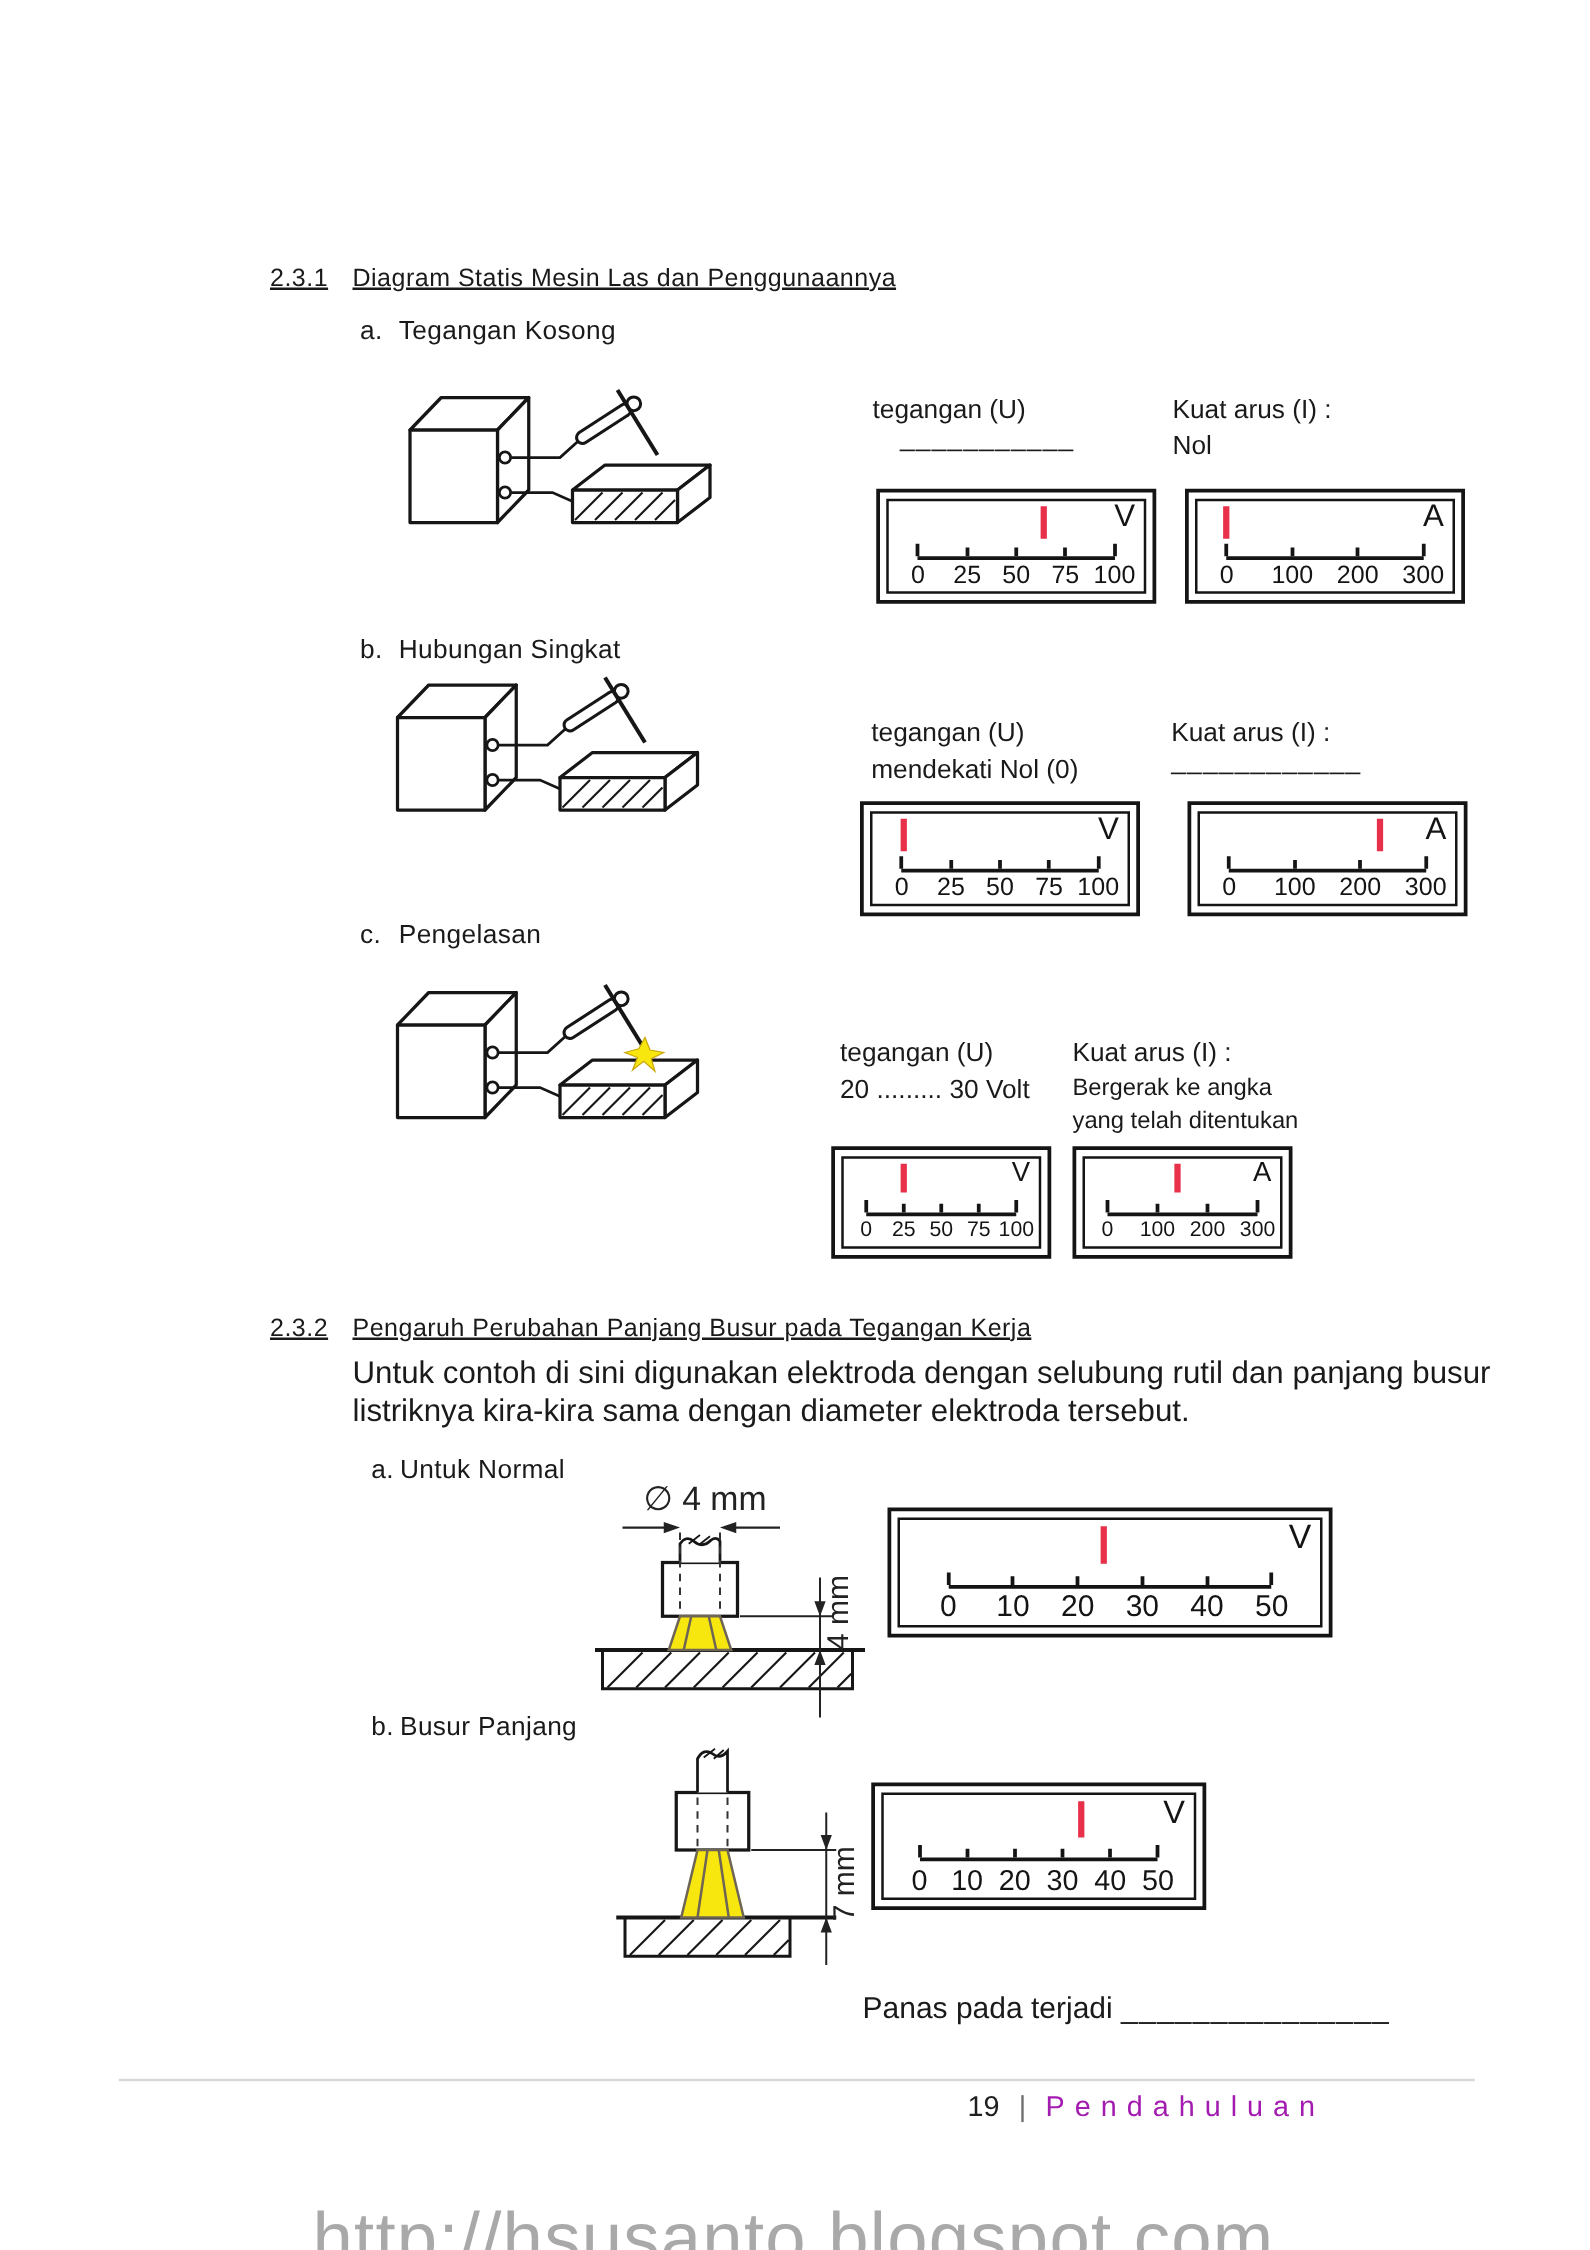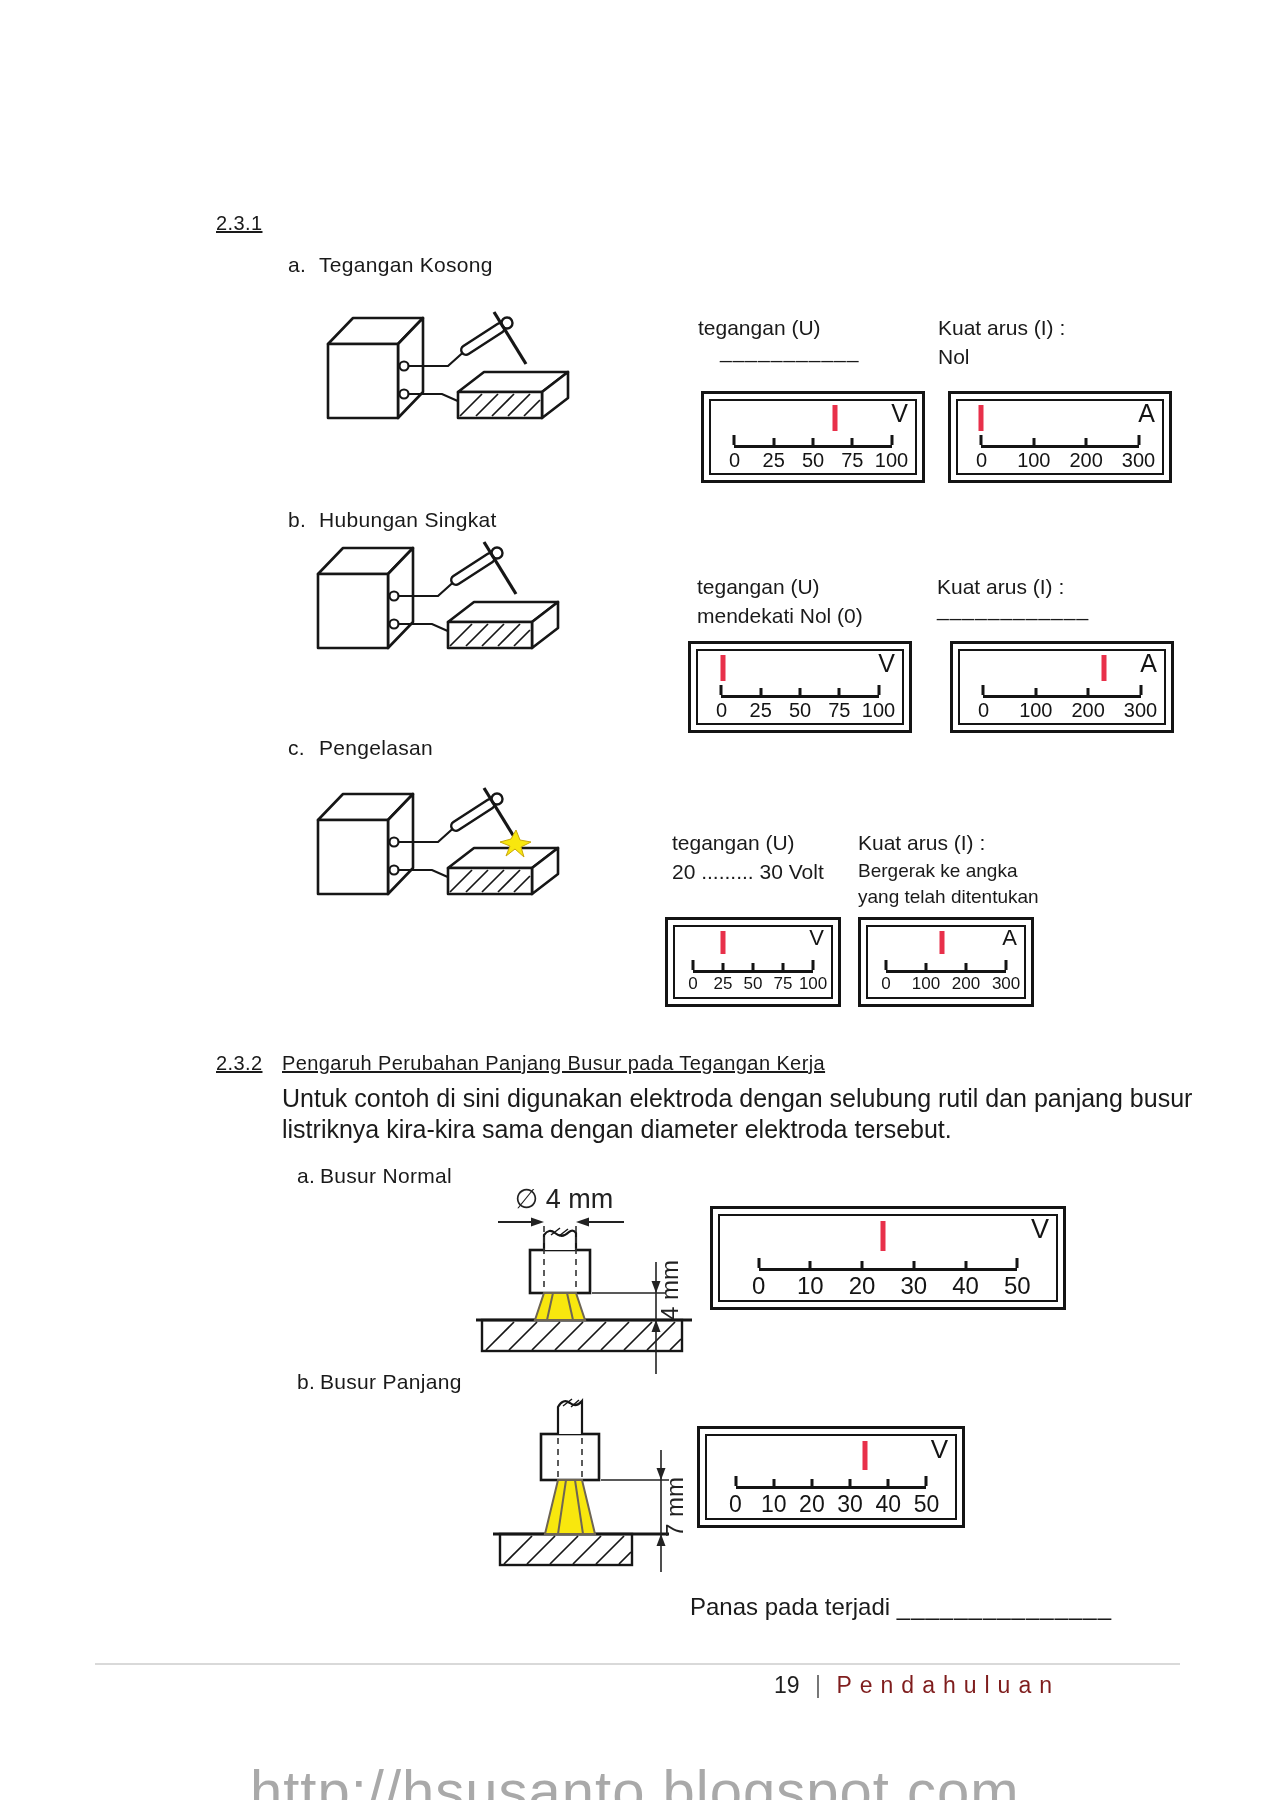--- a/index.html
+++ b/index.html
@@ -40,21 +40,21 @@
   .gauge--lgb{width:268px;height:102px;}
   .gauge--lgb .g-labels span{font-size:23px;}
   .gauge--lgb .g-unit{font-size:26px;}
   .gauge--lgb .g-needle{height:29px;top:5px;}
   
   .footer-rule{position:absolute;left:95px;top:1663px;width:1085px;height:2px;background:#d9d9d9;}
   .footer{position:absolute;left:760px;top:1672px;width:300px;text-align:right;
           font-size:23px;white-space:nowrap;}
   .footer .pg{color:#1f1f1f;}
   .footer .sep{color:#6e6e6e;margin:0 9px;}
-  .footer .sec{color:#7f1d1d;letter-spacing:8px;}
+  .footer .sec{color:#a21caf;letter-spacing:8px;}
   .watermark{position:absolute;left:250px;top:1732px;font-size:58px;color:#a9a9a9;
              letter-spacing:1px;white-space:nowrap;margin-top:25px;}
   .blank{letter-spacing:1px;}
 </style>
 </head>
 <body>
 
 <svg width="0" height="0" style="position:absolute">
   <symbol id="machine" viewBox="0 0 300 130">
     <g fill="#fff" stroke="#161616" stroke-width="2.6" stroke-linejoin="round">
@@ -80,20 +80,21 @@
     </g>
     <line x1="156" y1="44" x2="190" y2="22" stroke="#161616" stroke-width="12" stroke-linecap="round"></line>
     <line x1="156" y1="44" x2="190" y2="22" stroke="#fff" stroke-width="7" stroke-linecap="round"></line>
     <circle cx="197" cy="17" r="5.5" fill="#fff" stroke="#161616" stroke-width="2.4"></circle>
     <line x1="184" y1="6" x2="216" y2="58" stroke="#161616" stroke-width="3.2"></line>
   </symbol>
 </svg>
 
 <div class="abs h-sec" style="left:216px;top:212px">
   <span class="num">2.3.1</span>
+  <span>Diagram Statis Mesin Las dan Penggunaannya</span>
 </div>
 <div class="abs sub" style="left:288px;top:253px">
   <span class="mk">a.</span>
   <span>Tegangan Kosong</span>
 </div>
 
 <svg class="abs" style="left:310px;top:306px" width="300" height="130">
     <use href="#machine"></use>
   </svg>
 <div class="abs lbl" style="left:698px;top:313px">tegangan (U)</div>
@@ -243,21 +244,21 @@
 
 <div class="abs h-sec" style="left:216px;top:1052px">
   <span class="num">2.3.2</span>
   <span>Pengaruh Perubahan Panjang Busur pada Tegangan Kerja</span>
 </div>
 <div class="abs body-txt" style="left:282px;top:1083px">Untuk contoh di sini digunakan elektroda dengan selubung rutil dan panjang busur</div>
 <div class="abs body-txt" style="left:282px;top:1114px">listriknya kira-kira sama dengan diameter elektroda tersebut.</div>
 
 <div class="abs sub" style="left:297px;top:1164px">
   <span class="mk2">a.</span>
-  <span>Busur Normal</span>
+  <span>Untuk Normal</span>
 </div>
 <svg class="abs" style="left:452px;top:1178px" width="250" height="205" viewBox="0 0 250 205">
   <text x="112" y="30" font-size="27" fill="#222" text-anchor="middle">∅ 4 mm</text>
   <g stroke="#222" stroke-width="1.8">
     <line x1="46" y1="44" x2="80" y2="44"></line>
       <line x1="136" y1="44" x2="172" y2="44"></line>
   </g>
   <polygon points="92,44 79,39.5 79,48.5" fill="#222"></polygon>
   <polygon points="124,44 137,39.5 137,48.5" fill="#222"></polygon>
   <rect x="78" y="72" width="60" height="43" fill="#fff" stroke="#161616" stroke-width="2.6"></rect>

